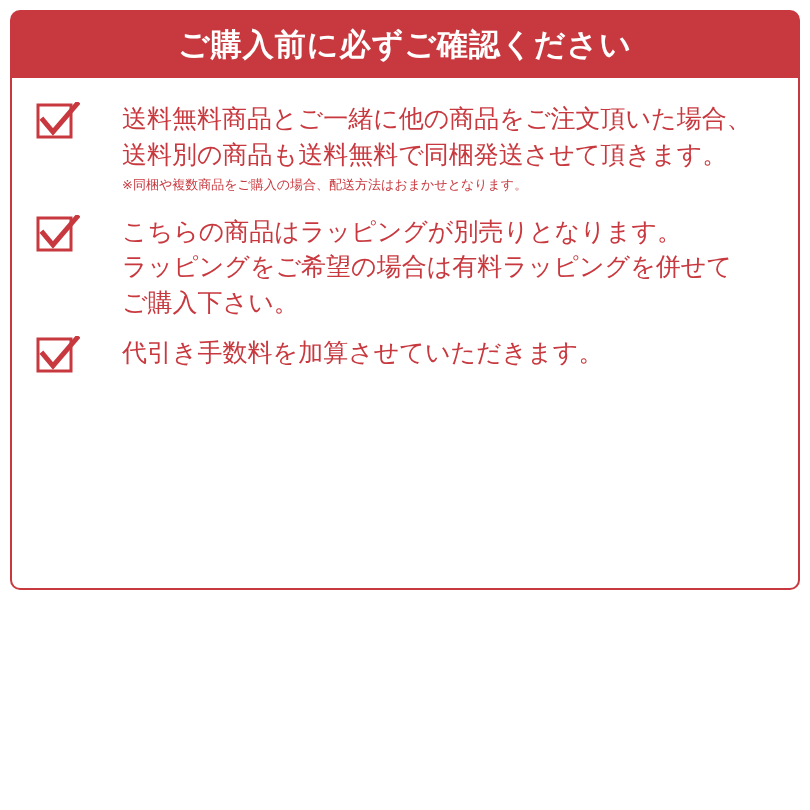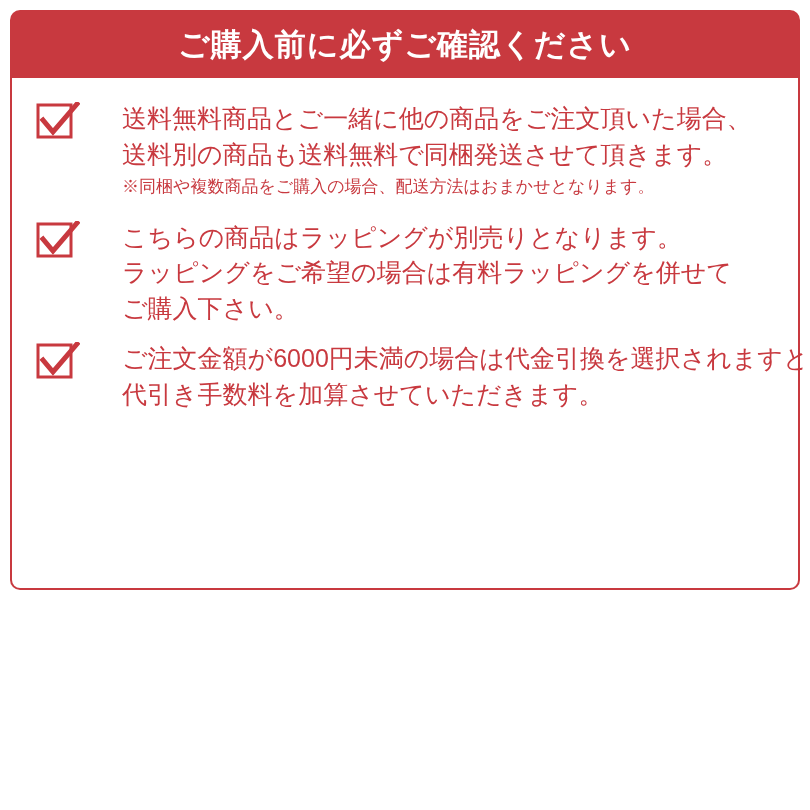--- a/index.html
+++ b/index.html
@@ -71,25 +71,24 @@
     padding-top: 1px;
   }
   .line {
     color: #c8393f;
     font-size: 25px;
     line-height: 1.42;
     white-space: nowrap;
   }
   .note {
     color: #c8393f;
-    font-size: 17px;
+    font-size: 13px;
     line-height: 1.5;
     margin-top: 3px;
     white-space: nowrap;
-    font-family: Liberation Mono, monospace;
   }
   .item-2 { margin-bottom: 14px; }
   .item-3 { margin-bottom: 14px; }
   .item-4 { margin-bottom: 0; }
 </style>
 </head>
 <body>
 
 <div class="page">
   <div class="notice-card">
@@ -129,21 +128,20 @@
       </div>
 
       <div class="item item-3">
         <div class="check-icon">
           <svg width="44" height="40" viewBox="0 0 44 40" xmlns="http://www.w3.org/2000/svg">
             <rect x="2" y="3" width="33" height="32" fill="none" stroke="#c8393f" stroke-width="3"></rect>
             <path d="M7 18 L17 30 L41 2" fill="none" stroke="#c8393f" stroke-width="5" stroke-linecap="square" stroke-linejoin="miter"></path>
           </svg>
         </div>
         <div class="item-text">
-          <div class="line">ご注文金額が6000円未満の場合は代金引換を選択されますと</div>
           <div class="line">代引き手数料を加算させていただきます。</div>
         </div>
       </div>
 
 
     </div>
   </div>
 </div>
 
 </body></html>

